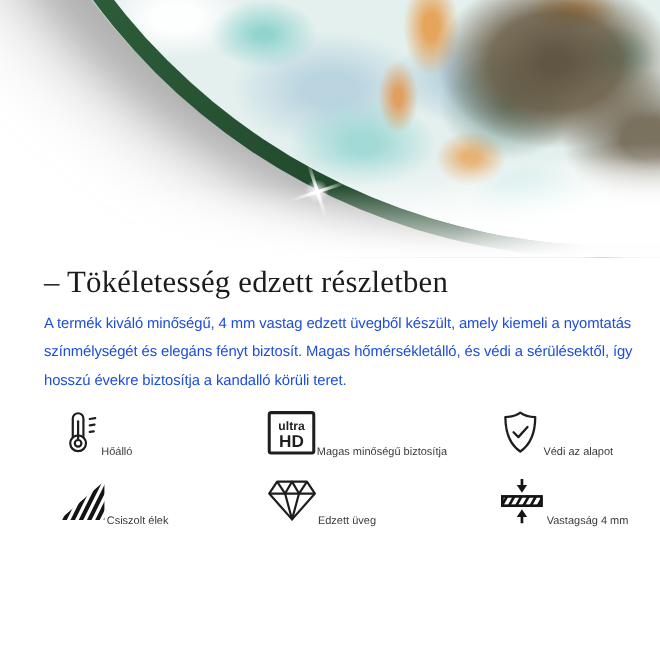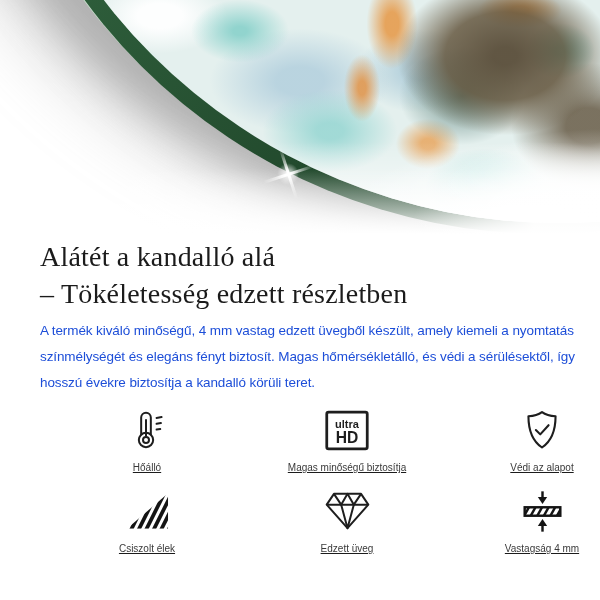--- a/index.html
+++ b/index.html
@@ -61,21 +61,21 @@
   
   .content{position:relative;padding:0 40px;}
   h1{margin:0;padding-top:4px;font-family:"Liberation Serif","DejaVu Serif",serif;
      font-weight:400;font-size:28px;line-height:37px;color:#1b1b1b;letter-spacing:.2px;}
   h1 span{display:block;}
   .desc{margin:6px 0 0;width:548px;font-size:13.5px;line-height:26px;color:#1d4ed8;letter-spacing:-.1px;}
 
   
   .features{margin:10px 0 0 12px;width:580px;display:grid;
     grid-template-columns:190px 210px 180px;grid-row-gap:14px;}
-  .feature{display:flex;flex-direction:column;align-items:center;text-decoration:underline;}
+  .feature{display:flex;flex-direction:row;align-items:flex-end;}
   .feature .icon{height:48px;display:flex;align-items:center;justify-content:center;}
   .feature .label{margin-top:8px;font-size:10px;color:#3a3a3a;text-align:center;}
   svg{display:block;}
   svg text{font-family:"Liberation Sans","DejaVu Sans",sans-serif;}
 </style>
 </head>
 <body>
 
 <div class="page">
 
@@ -89,21 +89,20 @@
     </div>
     <div class="sparkle">
       <div class="ray-h"></div>
       <div class="ray-v"></div>
       <div class="glow"></div>
     </div>
   </div>
 
   <div class="content">
     <h1>
-      <span>Alátét a kandalló alá</span>
       <span>– Tökéletesség edzett részletben</span>
     </h1>
     <p class="desc">A termék kiváló minőségű, 4 mm vastag edzett üvegből készült, amely kiemeli a nyomtatás színmélységét és elegáns fényt biztosít. Magas hőmérsékletálló, és védi a sérülésektől, így hosszú évekre biztosítja a kandalló körüli teret.</p>
 
     <div class="features">
 
       <div class="feature">
         <div class="icon">
           <svg width="40" height="46" viewBox="0 0 48 48">
             <g fill="none" stroke="#1e1e1e" stroke-width="2.4" stroke-linecap="round">

